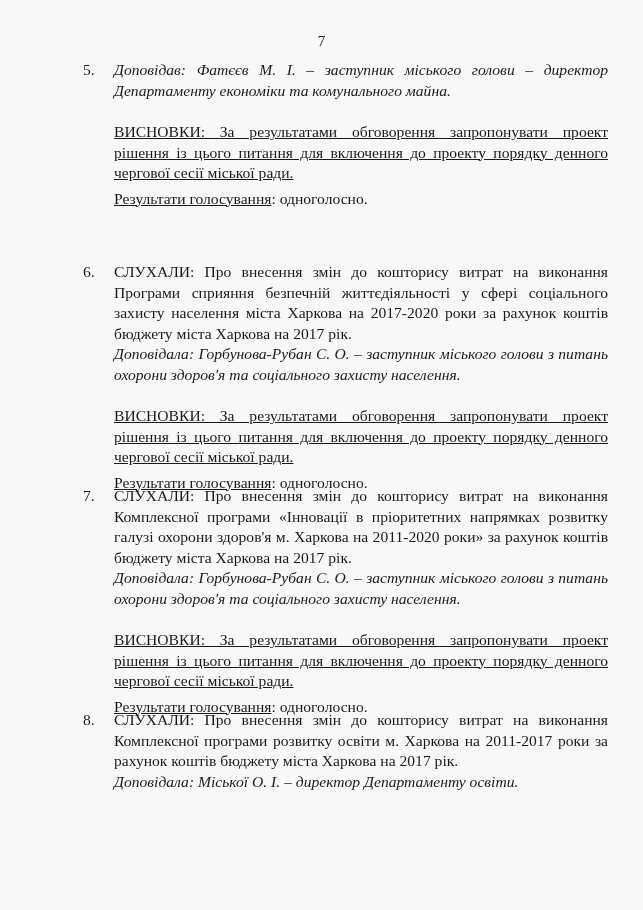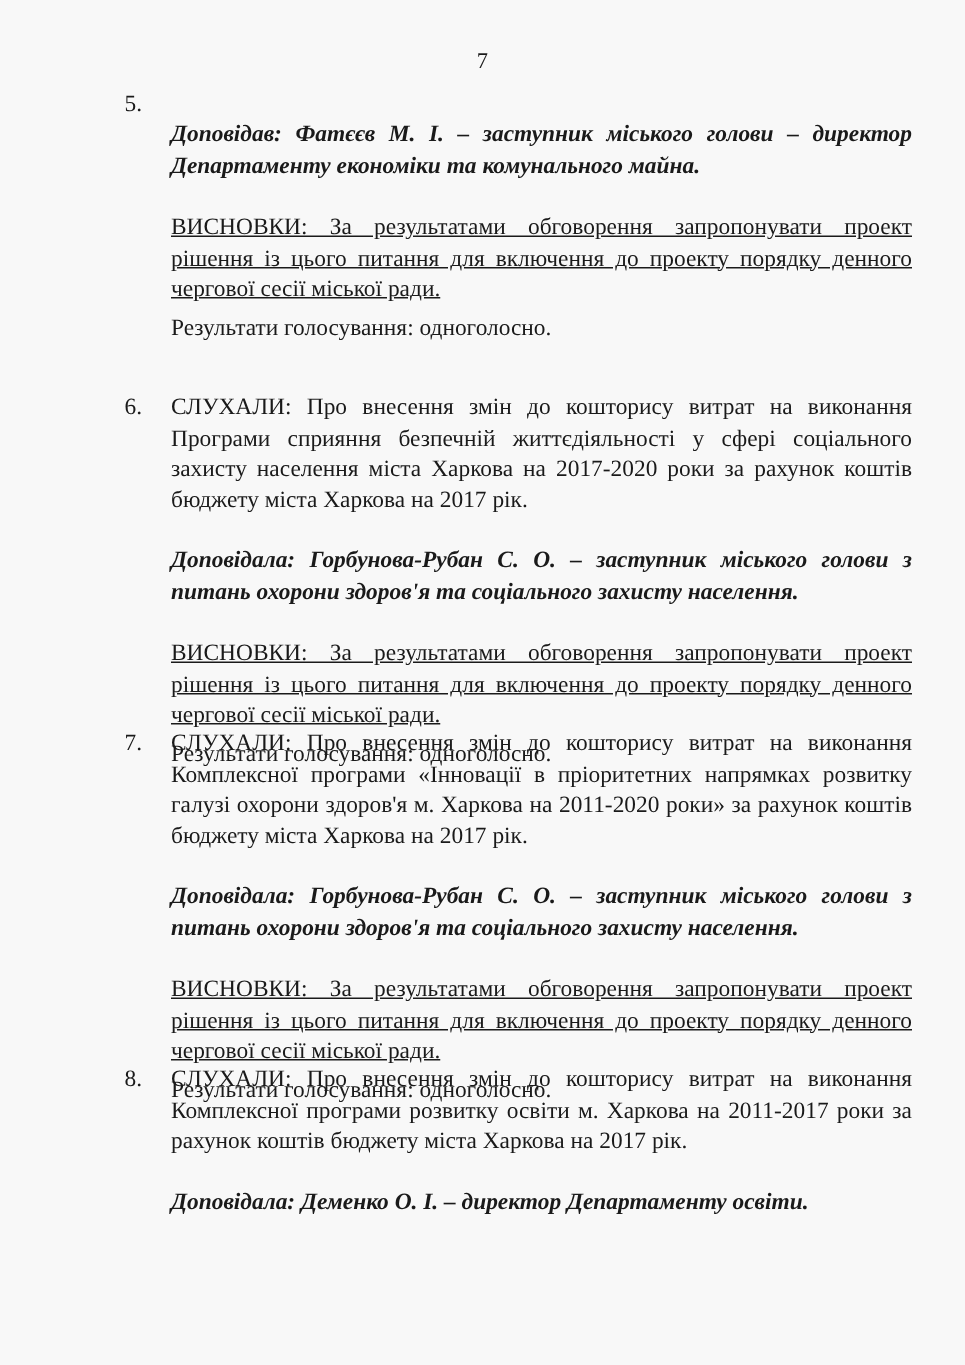--- a/index.html
+++ b/index.html
@@ -17,24 +17,24 @@
   }
   .item {
     position: absolute; left: 83px; width: 525px;
     font-size: 15.6px; line-height: 20.5px;
   }
   .item .num {
     position: absolute; left: 0; top: 0; width: 30px;
   }
   .item .body { margin-left: 31px; }
   .heard { text-align: justify; }
-  .speaker { font-style: italic; text-align: justify; margin-top: 20px; font-weight: bold; }
+  .speaker { font-style: italic; text-align: justify; margin-top: 0; }
   .conclusion { text-align: justify; margin-top: 21px; text-decoration: underline; }
   .vote { margin-top: 5px; }
-  .vote .lbl { }
+  .vote .lbl { text-decoration: underline; }
 </style>
 </head>
 <body>
 
 <div class="page-number">7</div>
 
 <div class="item" style="top:60px;">
   <div class="num">5.</div>
   <div class="body">
     <div class="speaker">Доповідав:  Фатєєв М. І.  –  заступник  міського  голови  –  директор Департаменту економіки та комунального майна.</div>
@@ -60,15 +60,15 @@
     <div class="speaker">Доповідала: Горбунова-Рубан С. О. – заступник міського голови з питань охорони здоров'я та соціального захисту населення.</div>
     <div class="conclusion">ВИСНОВКИ: За результатами обговорення  запропонувати проект рішення із цього питання для включення до проекту порядку денного чергової сесії міської ради.</div>
     <div class="vote"><span class="lbl">Результати голосування</span><span>: одноголосно.</span></div>
   </div>
 </div>
 
 <div class="item" style="top:710px;">
   <div class="num">8.</div>
   <div class="body">
     <div class="heard">СЛУХАЛИ: Про внесення змін до кошторису витрат на виконання Комплексної програми розвитку освіти м. Харкова на 2011-2017 роки за рахунок коштів бюджету міста Харкова на 2017 рік.</div>
-    <div class="speaker">Доповідала: Деменко О. І. – директор Департаменту освіти.</div>
+    <div class="speaker">Доповідала: Міської О. І. – директор Департаменту освіти.</div>
   </div>
 </div>
 
 </body></html>

